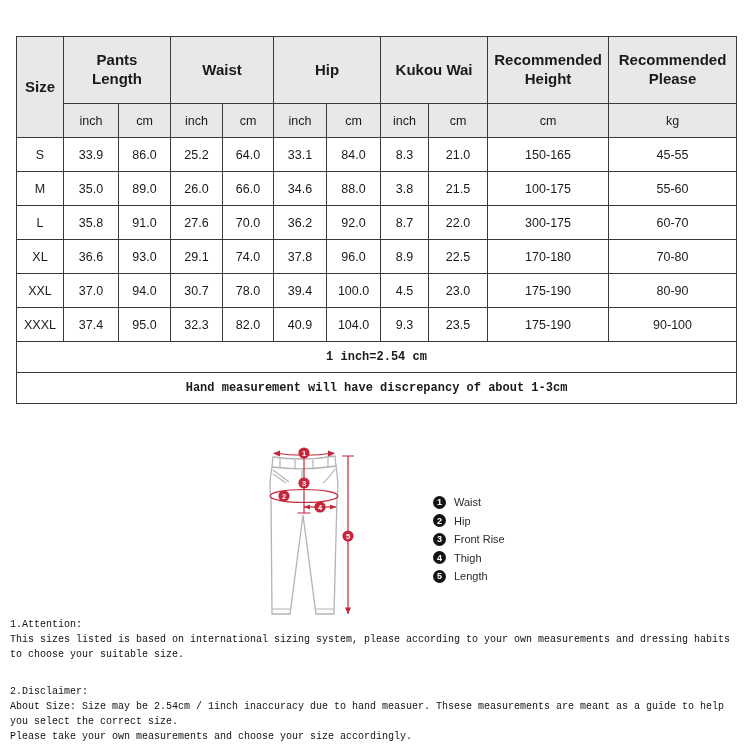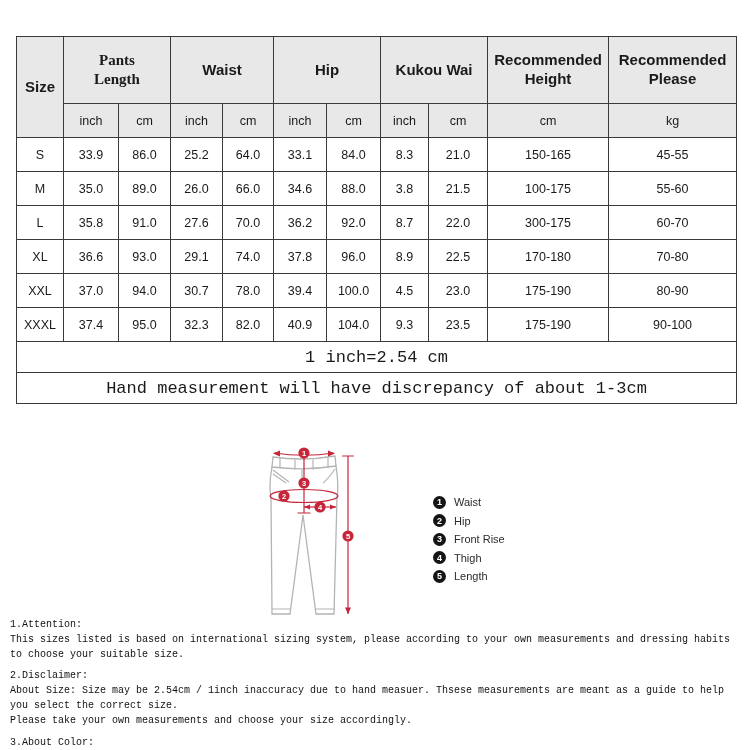--- a/index.html
+++ b/index.html
@@ -17,27 +17,27 @@
     position:absolute; left:16px; top:36px; width:720px;
     border-collapse:collapse; table-layout:fixed;
   }
   .size-table th, .size-table td {
     border:1px solid var(--border-color,#3a3a3a);
     text-align:center; vertical-align:middle;
     overflow:hidden;
   }
   .size-table thead th { background:var(--header-bg,#e8e8e8); }
   .group-row th { font-size:15px; font-weight:bold; height:67px; line-height:1.25; }
-  .group-row th .wrap { display:inline-block; max-width:72px;font-family:Liberation Serif, serif; }
+  .group-row th .wrap { display:inline-block; max-width:72px; }
   .unit-row th { font-size:12.5px; font-weight:normal; height:34px; }
   .size-table tbody td { font-size:12.5px; height:34px; }
   .size-table tfoot td {
     height:31px;
     font-family:"Liberation Mono", monospace;
-    font-weight:normal; font-size:17px;margin-left:16px;
+    font-weight:bold; font-size:12px;margin-left:16px;
   }
 
   
   .pants-svg { position:absolute; left:240px; top:443px; }
   .pants-outline { stroke:var(--outline-color,#b4b4b4); fill:#ffffff; stroke-width:1.3; }
   .pants-detail  { stroke:var(--outline-color,#b4b4b4); fill:none; stroke-width:1.2; }
   .anno-line { stroke:var(--accent,#c5263a); fill:none; stroke-width:1.2; }
   .anno-head { fill:var(--accent,#c5263a); stroke:none; }
   .anno-dot  { fill:var(--accent,#c5263a); }
   .anno-num  { fill:#ffffff; font-size:7.5px; font-weight:bold; font-family:"Liberation Sans",sans-serif; text-anchor:middle; }
@@ -49,21 +49,21 @@
     width:13px; height:13px; border-radius:50%;
     background:var(--legend-circle,#141414); color:#fff;
     font-size:9px; font-weight:bold;
     display:flex; align-items:center; justify-content:center;
     margin-right:8px; flex:0 0 13px;
   }
   .legend-label { font-size:11px; color:#2b2b2b; }
 
   
   .notes { position:absolute; left:10px; top:618px; width:738px; font-size:10px; line-height:14.8px; color:#111;font-family:Liberation Mono, monospace; }
-  .note + .note { margin-top:7px; }
+  .note + .note { margin-top:23px; }
 </style>
 </head>
 <body>
 
 <table class="size-table">
   <colgroup>
     <col style="width:47px">
       <col style="width:55px">
       <col style="width:52px">
     <col style="width:52px">

